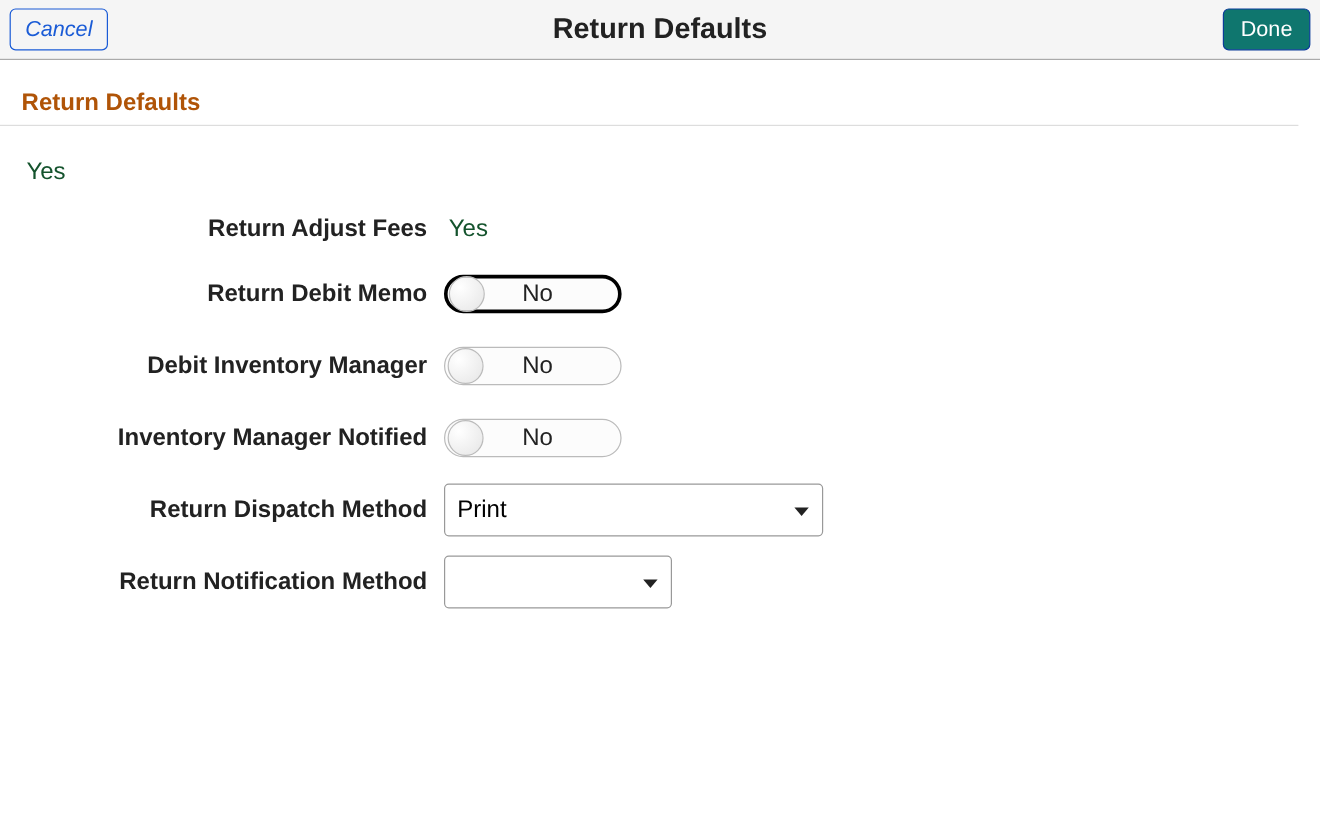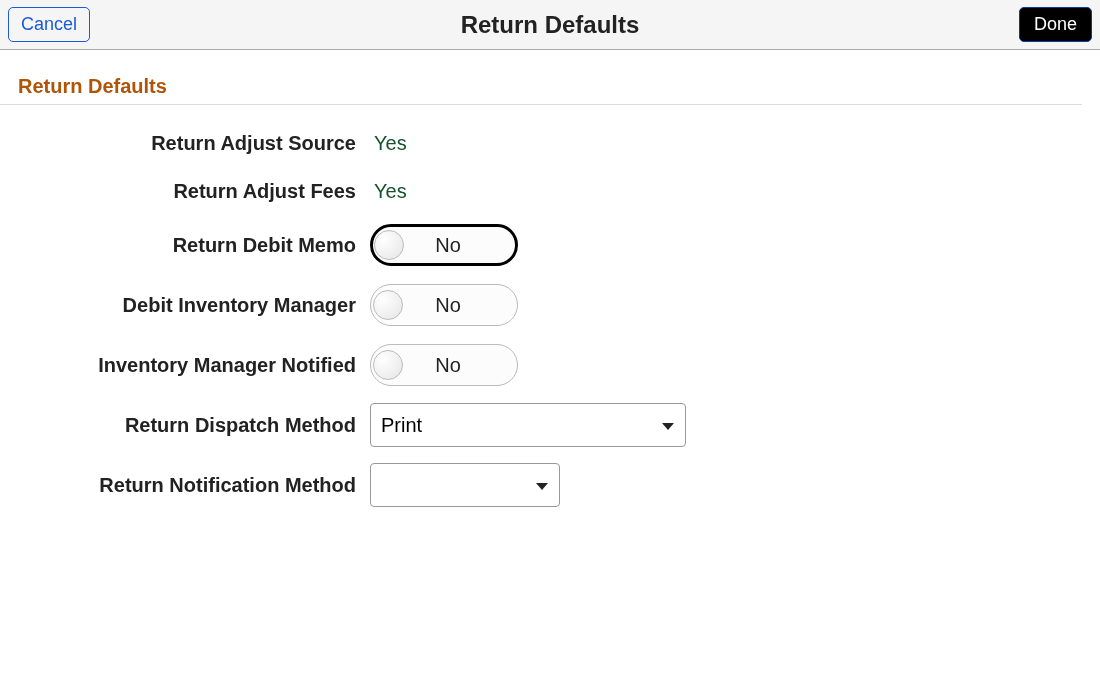--- a/index.html
+++ b/index.html
@@ -29,23 +29,24 @@
       color: #222;
     }
     .cancel-btn {
       background: #f5f5f5;
       color: #1a5bd6;
       border: 1px solid #1a5bd6;
       border-radius: 5px;
       padding: 6px 12px;
       font-size: 18px;
       cursor: pointer;
+      font-style: italic;
     }
     .done-btn {
-      background: #000000;
+      background: #0f766e;
       color: #fff;
       border: 1px solid #0b3c99;
       border-radius: 5px;
       padding: 6px 14px;
       font-size: 18px;
       font-weight: 500;
       cursor: pointer;
     }
     .section-title {
       color: #b05407;
@@ -78,21 +79,21 @@
       color: #14532d;
       padding-left: 4px;
     }
     .toggle-wrap {
       display: inline-flex;
       align-items: center;
     }
     .toggle {
       position: relative;
       width: 148px;
-      height: 42px;
+      height: 32px;
       border-radius: 21px;
       border: 1px solid #bbb;
       background: #fcfcfc;
       cursor: pointer;
       display: inline-flex;
       align-items: center;
       justify-content: center;
     }
     .toggle.focused {
       border: 3px solid #000;
@@ -153,21 +154,20 @@
   <button class="cancel-btn">Cancel</button>
   <div class="header-title">Return Defaults</div>
   <button class="done-btn">Done</button>
 </div>
 
 <div class="section-title">Return Defaults</div>
 
 <div class="form">
 
   <div class="row">
-    <div class="label">Return Adjust Source</div>
     <div class="value">Yes</div>
   </div>
 
   <div class="row">
     <div class="label">Return Adjust Fees</div>
     <div class="value">Yes</div>
   </div>
 
   <div class="row tall">
     <div class="label">Return Debit Memo</div>

